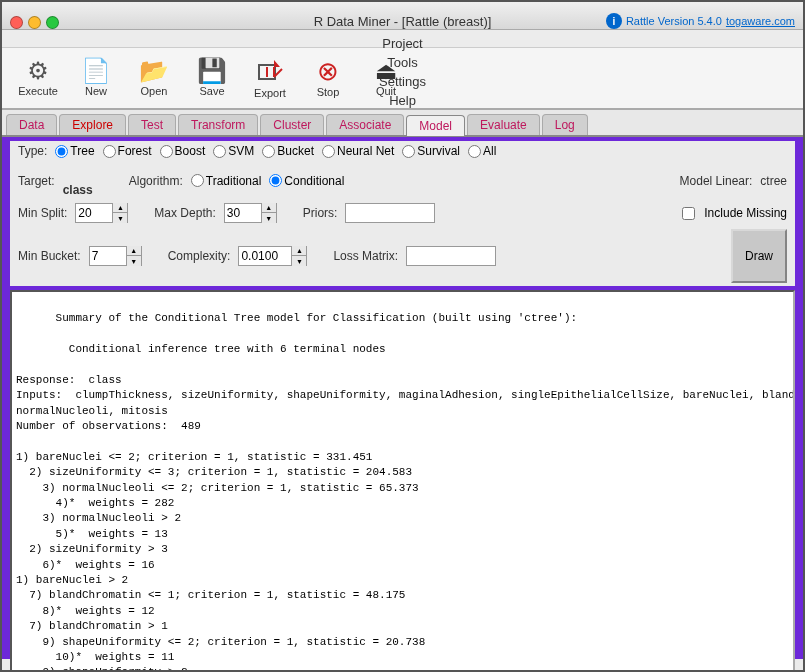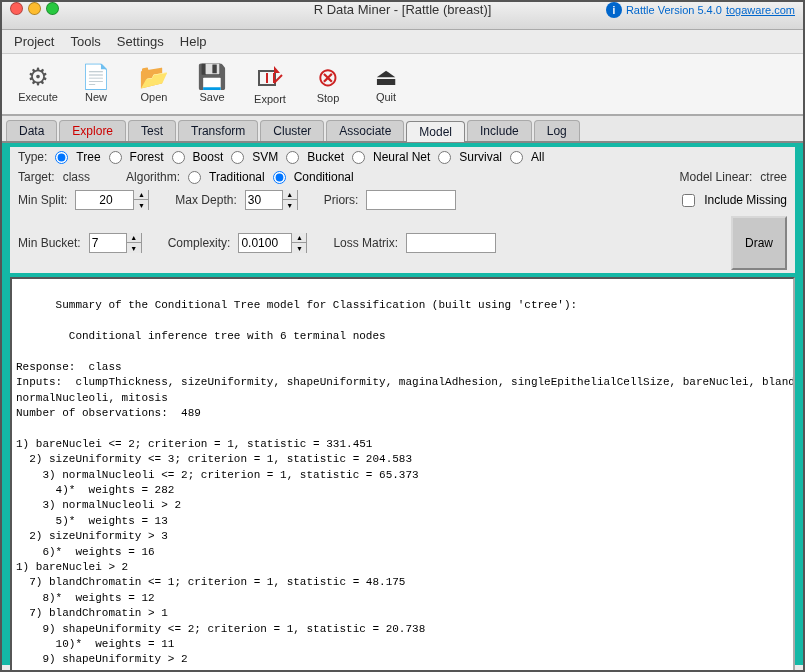--- a/index.html
+++ b/index.html
@@ -10,21 +10,21 @@
       width: 805px;
       height: 672px;
       overflow: hidden;
     }
 
     
     .titlebar {
       background: linear-gradient(to bottom, #f0f0f0, #d8d8d8);
       height: 28px;
       display: flex;
-      align-items: flex-start;
+      align-items: flex-end;
       justify-content: center;
       border-bottom: 1px solid #aaa;
       position: relative;
     }
     .titlebar-buttons {
       position: absolute;
       left: 8px;
       display: flex;
       gap: 5px;
     }
@@ -51,25 +51,26 @@
       background: #0066cc;
       border-radius: 50%;
       color: white;
       display: flex; align-items: center; justify-content: center;
       font-size: 10px; font-weight: bold;
     }
 
     
     .menubar {
       background: #ececec;
-      height: 24px;
+      height: 18px;
       display: flex;
       align-items: center;
       border-bottom: 1px solid #ccc;
       padding: 4px 4px;
+      flex-direction: column;
     }
     .menubar-item {
       padding: 2px 8px;
       font-size: 13px;
       color: #333;
       cursor: pointer;
       border-radius: 3px;
     }
 
     
@@ -119,35 +120,35 @@
     }
     .tab {
       padding: 3px 12px;
       font-size: 12px;
       cursor: pointer;
       border: 1px solid #aaa;
       border-bottom: none;
       border-radius: 4px 4px 0 0;
       background: #d0d0d0;
       margin-right: 2px;
-      color: #0f172a;
+      color: #be185d;
     }
     .tab.active {
       background: #f0f0f0;
       border-color: #888;
       font-weight: 500;
       position: relative;
       bottom: -1px;
     }
     .tab.highlight {
       color: #cc0000;
       background: #d0d0d0;
     }
     .ctrl-label { font-size: 12px; color: #333; white-space: nowrap; }
-    .radio-item { display: flex; align-items: center; gap: 8px; font-size: 12px; cursor: pointer; }
+    .radio-item { display: flex; align-items: center; gap: 2px; font-size: 12px; cursor: pointer; }
     .radio-item input[type=radio] { margin: 0; cursor: pointer; }
     .spinbox {
       display: flex;
       align-items: center;
       border: 1px solid #999;
       background: white;
       height: 20px;
     }
     .spinbox input {
       width: 40px;
@@ -212,21 +213,21 @@
       padding: 4px;
       height: 430px;
       overflow-y: auto;
       overflow-x: auto;
       white-space: pre;
       line-height: 1.4;
     }
 
     .main-content {
       padding: 4px 8px 4px 8px;
-      background: #14b8a6;
+      background: #6d28d9;
       height: calc(672px - 28px - 24px - 60px - 28px - 10px);
     }
 
     .window-frame {
       border: 2px solid #555;
       background: #ebebeb;
       height: 672px;
       width: 805px;
       overflow: hidden;
       position: relative;
@@ -306,21 +307,21 @@
   </div>
 
   <div class="tabbar">
     <div class="tab">Data</div>
     <div class="tab highlight">Explore</div>
     <div class="tab">Test</div>
     <div class="tab">Transform</div>
     <div class="tab">Cluster</div>
     <div class="tab">Associate</div>
     <div class="tab active">Model</div>
-    <div class="tab">Include</div>
+    <div class="tab">Evaluate</div>
     <div class="tab">Log</div>
   </div>
 
   <div class="main-content">
 
     <div class="ctrl-line">
       <span class="ctrl-label">Type:</span>
       <label class="radio-item">
         <input type="radio" name="type" checked="" style="">
         <span>Tree</span>
@@ -350,40 +351,40 @@
         <span>Survival</span>
       </label>
       <label class="radio-item">
         <input type="radio" name="type" style="">
         <span>All</span>
       </label>
     </div>
 
     <div class="ctrl-line">
       <span class="ctrl-label">Target:</span>
-      <span class="ctrl-label" style="font-weight:400;">class</span>
+      <span class="ctrl-label" style="font-weight:700;margin-top:19px;">class</span>
       <span style="width:20px;"></span>
       <span class="ctrl-label">Algorithm:</span>
       <label class="radio-item">
         <input type="radio" name="algo" style="">
         <span>Traditional</span>
       </label>
       <label class="radio-item">
         <input type="radio" name="algo" checked="" style="">
         <span>Conditional</span>
       </label>
       <span style="flex:1;"></span>
       <span class="ctrl-label">Model Linear:</span>
       <span class="ctrl-label" style="font-weight:500;">ctree</span>
     </div>
 
     <div class="ctrl-line">
       <span class="ctrl-label">Min Split:</span>
       <div class="spinbox">
-        <input type="text" value="20" style="width: 36px; margin-left: 21px;">
+        <input type="text" value="20" style="width: 36px;">
         <div class="spinbox-arrows">
           <div class="spinbox-up">▲</div>
           <div class="spinbox-down">▼</div>
         </div>
       </div>
       <span style="width:10px;"></span>
       <span class="ctrl-label">Max Depth:</span>
       <div class="spinbox">
         <input type="text" value="30" style="width: 36px;">
         <div class="spinbox-arrows">

